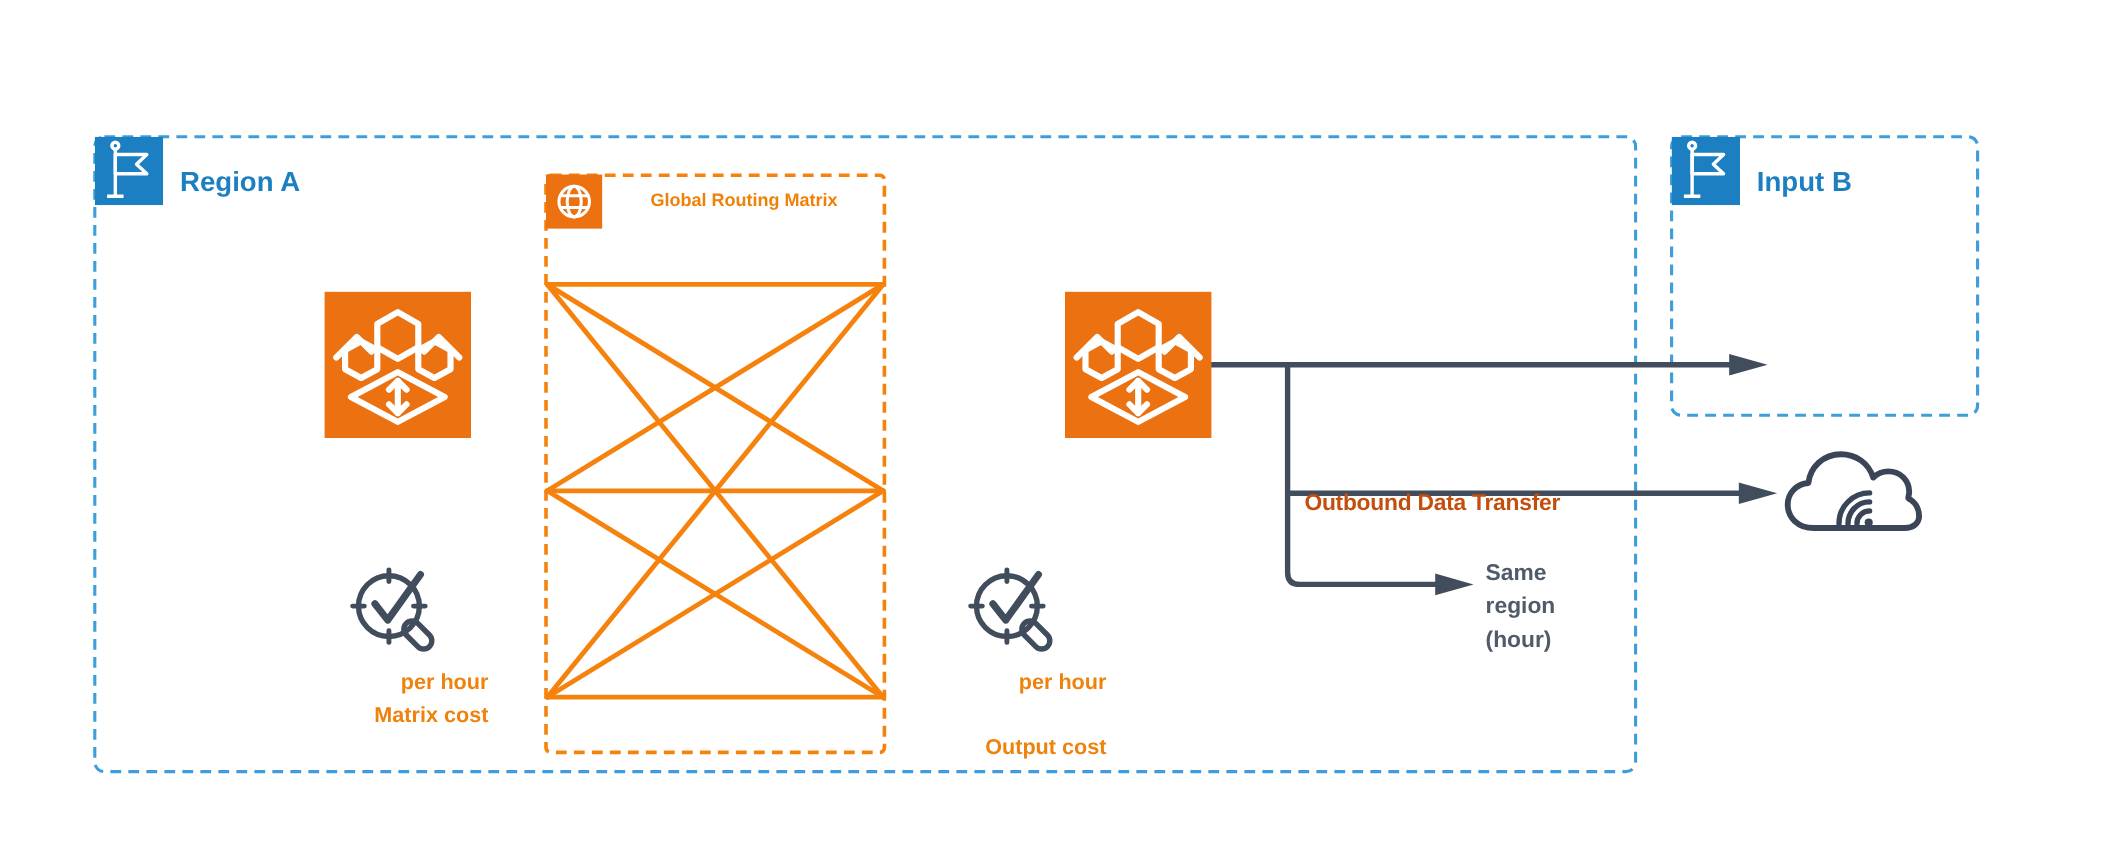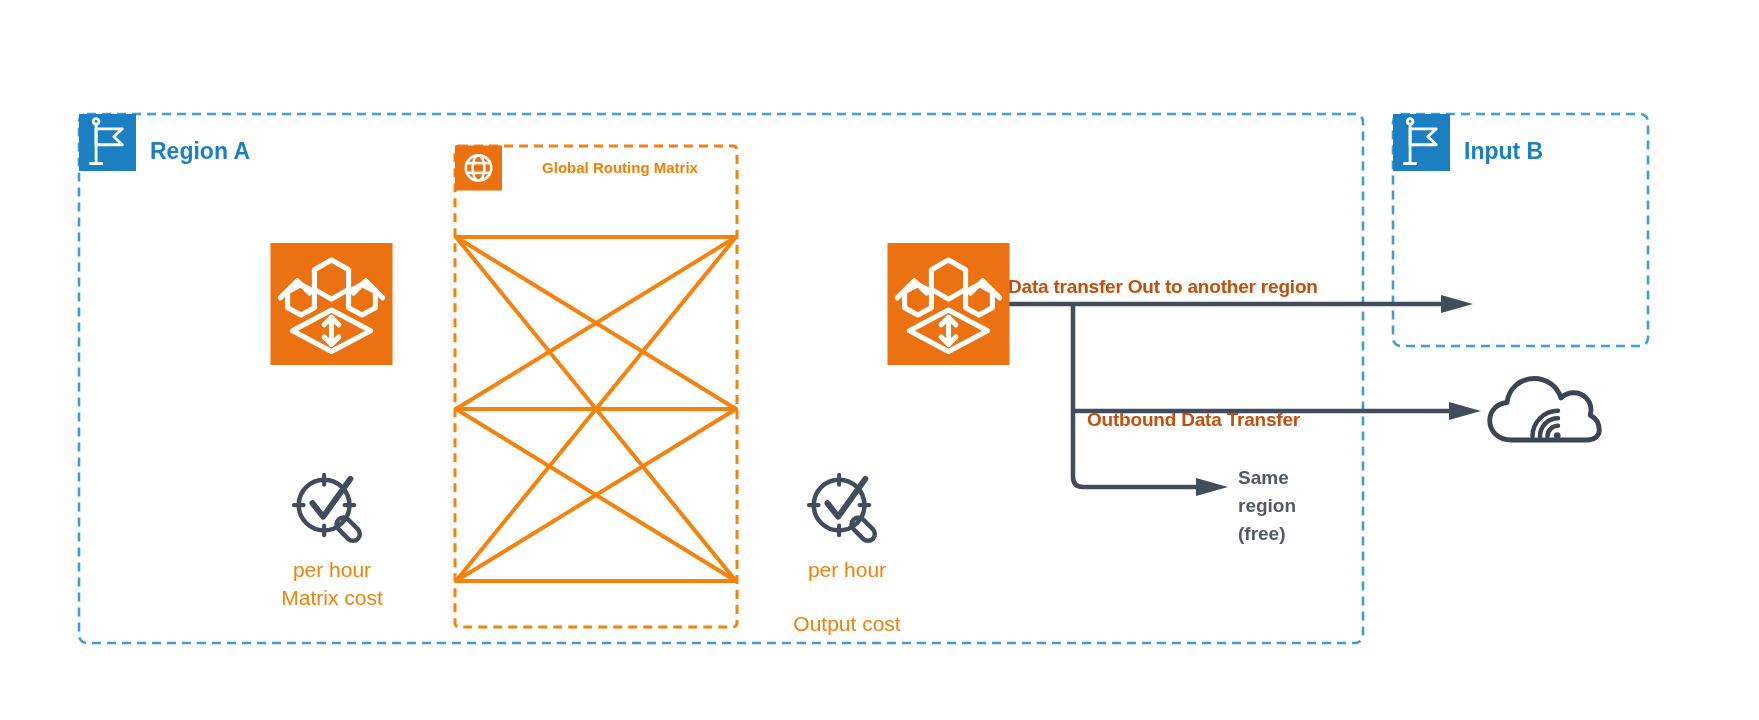--- a/index.html
+++ b/index.html
@@ -4,21 +4,21 @@
 <style>
   html,body{margin:0;padding:0;background:#ffffff;}
   #canvas{
     position:relative;width:1759px;height:720px;background:#ffffff;overflow:hidden;
     font-family:"Liberation Sans", sans-serif;
   }
   .abs{position:absolute;}
   .label{white-space:nowrap;}
   .region-label{font-size:23px;font-weight:700;color:#1C7FC2;}
   .matrix-label{font-size:15px;font-weight:700;color:#F08108;text-align:center;}
-  .cost-label{font-size:21px;font-weight:400;color:#EF820D;text-align:center;}
+  .cost-label{font-size:18px;font-weight:700;color:#EF820D;text-align:right;}
   .rust-label{font-size:19px;font-weight:700;color:#C24F0E;letter-spacing:-0.2px;}
   .gray-label{font-size:19px;font-weight:700;color:#505B69;line-height:28px;}
   svg{display:block;}
 </style>
 </head>
 <body>
 
 <div id="canvas">
 
   <svg class="abs" style="left:0;top:0;" width="1759" height="720" viewBox="0 0 1759 720">
@@ -144,27 +144,26 @@
       <line x1="57" y1="36" x2="67" y2="36" stroke-width="4.2"></line>
       <path d="M24,34 L35,48 L63,9" stroke-width="6" stroke-linejoin="round"></path>
       <g transform="rotate(45 60 60)">
         <rect x="47" y="53" width="28" height="14" rx="7" stroke-width="4.6"></rect>
       </g>
     </g>
   </svg>
   <div class="abs cost-label" style="left:772px;top:558px;width:150px;">per hour</div>
   <div class="abs cost-label" style="left:772px;top:612px;width:150px;">Output cost</div>
 
-  <div class="abs label rust-label" style="left:1008px;top:276px;">Data transfer Out to another region</div>
   <div class="abs label rust-label" style="left:1087px;top:377px;margin-top:32px;">Outbound Data Transfer</div>
 
   <div class="abs gray-label" style="left:1238px;top:444px;margin-top:20px;">
     <div>Same</div>
     <div>region</div>
-    <div>(free)</div>
+    <div>(hour)</div>
   </div>
 
   <svg class="abs" style="left:1483px;top:368px;" width="120" height="84" viewBox="0 0 160 110">
     <g stroke="#3A4657" fill="none" stroke-width="6.5" stroke-linejoin="round" stroke-linecap="round">
       <path d="M38,95
                C20,95 9,83 9,69
                C9,56 19,46 32,45
                C34,27 49,13 68,13
                C85,13 99,23 104,39
                C108,35 114,32 121,32

